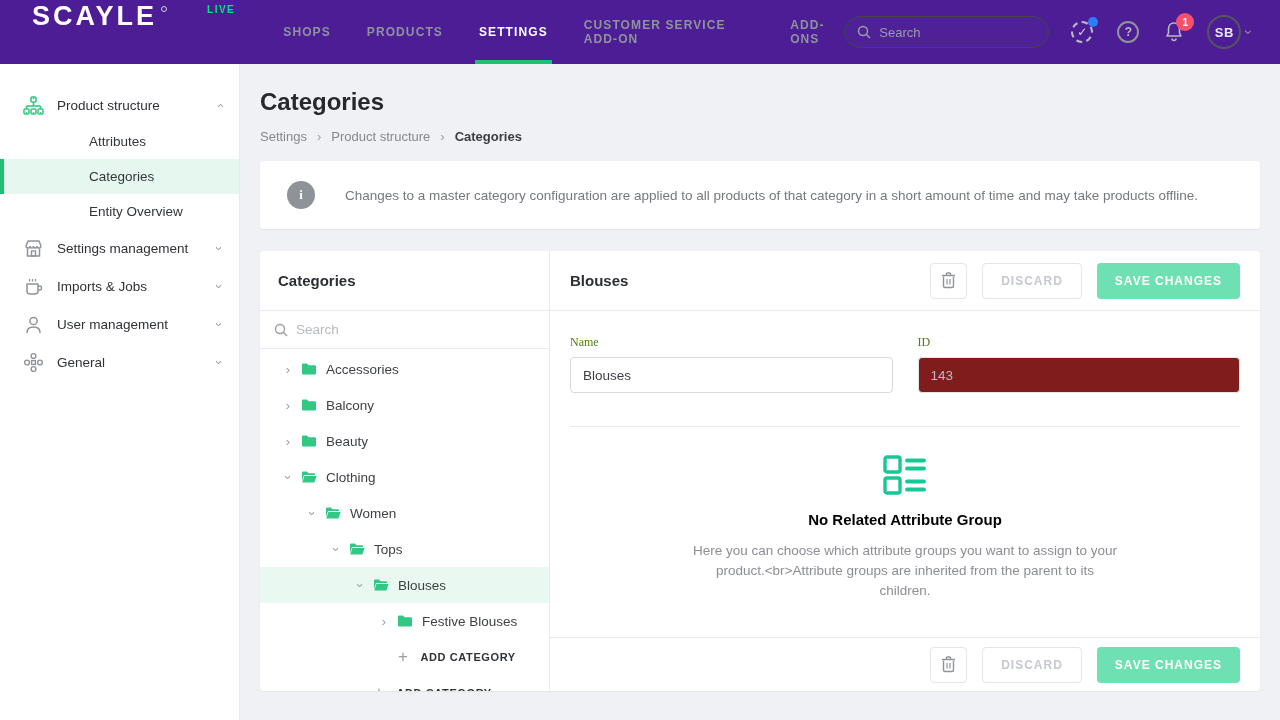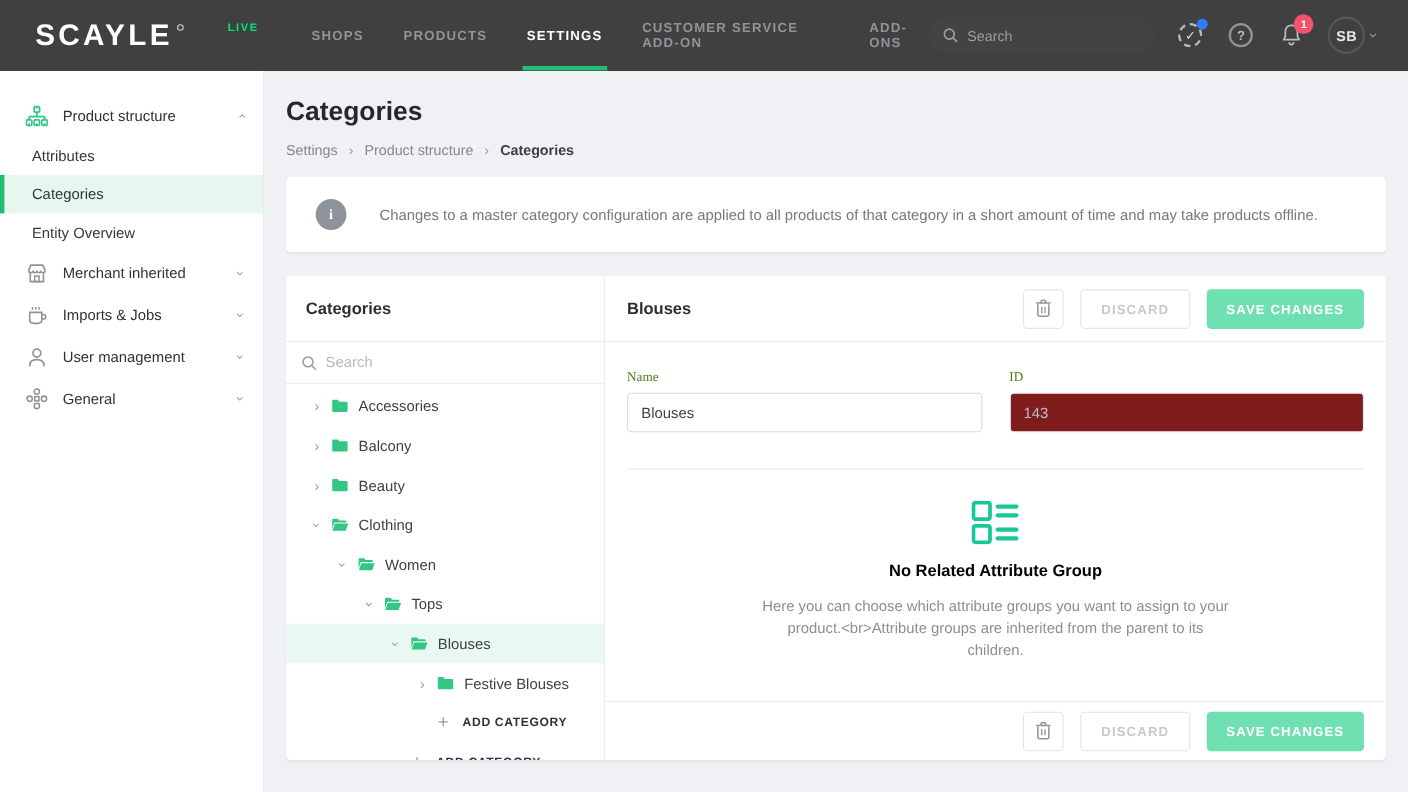--- a/index.html
+++ b/index.html
@@ -1,20 +1,20 @@
 <!DOCTYPE html>
 <html><head>
 <meta charset="utf-8">
 <style>
   * { margin:0; padding:0; box-sizing:border-box; }
   html,body { width:1280px; height:720px; overflow:hidden; }
   body { font-family:"Liberation Sans","DejaVu Sans",sans-serif; background:#eff1f4; color:#2e3136; }
 
   
-  .navbar { position:fixed; top:0; left:0; width:1280px; height:64px; background:#404040; display:flex; align-items:center; z-index:50; }
+  .navbar { position:fixed; top:0; left:0; width:1280px; height:64px; background:#4c1d95; display:flex; z-index:50; }
   .logo-wrap { width:240px; display:flex; align-items:flex-start; padding-left:32px; }
   .logo-text { color:#fff; font-size:27px; font-weight:800; letter-spacing:3px; line-height:32px; }
   .logo-sup { display:flex; align-items:flex-start; margin-left:4px; margin-top:4px;gap:36px; }
   .logo-deg { width:6px; height:6px; border:1.5px solid #cfd2d6; border-radius:50%; display:inline-block; margin-right:4px; margin-top:2px; }
   .logo-live { color:#00e57e; font-size:10px; font-weight:800; letter-spacing:1.5px; }
   .nav-items { display:flex; align-items:center; gap:36px; margin-left:48px; height:64px; }
   .nav-item { position:relative; height:64px; display:flex; align-items:center; font-size:12px; font-weight:700; letter-spacing:1.1px; color:#8f939a; cursor:pointer; }
   .nav-item.active { color:#ffffff; }
   .nav-item.active::after { content:""; position:absolute; left:-4px; right:-4px; bottom:0; height:4px; background:#21bf73; }
   .nav-right { margin-left:auto; display:flex; align-items:center; padding-right:28px; gap:20px; }
@@ -32,21 +32,21 @@
   .chev { display:inline-block; color:#9a9da3; font-size:14px; line-height:1; }
   .chev.down { transform:rotate(90deg); }
   .chev.up { transform:rotate(-90deg); }
 
   
   .sidebar { position:fixed; top:64px; left:0; width:240px; height:656px; background:#ffffff; border-right:1px solid #e8eaed; padding-top:22px; }
   .side-section { display:flex; align-items:center; height:38px; padding:0 18px 0 22px; cursor:pointer; }
   .side-icon { width:22px; height:22px; display:flex; align-items:center; justify-content:center; flex:none; }
   .side-label { margin-left:13px; font-size:13.5px; font-weight:500; color:#2e3136; flex:1; }
   .side-chev { color:#9a9da3; font-size:13px; }
-  .side-sub { display:flex; align-items:center; height:35px; padding-left:25px; font-size:13.5px; font-weight:500; color:#33363b; cursor:pointer; border-left:4px solid transparent; }
+  .side-sub { display:flex; align-items:center; height:35px; padding-left:85px; font-size:13.5px; font-weight:500; color:#33363b; cursor:pointer; border-left:4px solid transparent; }
   .side-sub.active { background:#e6f7ef; border-left:4px solid #21bf73; }
 
   
   .main { position:absolute; top:64px; left:240px; width:1040px; height:656px; padding:24px 20px 0 20px; }
   .page-title { font-size:24px; font-weight:800; color:#25282c; }
   .breadcrumb { display:flex; align-items:center; gap:10px; margin-top:13px; font-size:13px; color:#85888e; }
   .breadcrumb .sep { color:#9a9da3; font-size:13px; }
   .breadcrumb .crumb { cursor:pointer; }
   .breadcrumb .crumb.current { color:#3a3d42; font-weight:700; cursor:default; }
 
@@ -168,21 +168,21 @@
 
   <div class="side-section">
     <span class="side-icon">
       <svg width="21" height="21" viewBox="0 0 21 21">
           <path d="M3 8 L5 3 L16 3 L18 8" fill="none" stroke="#8f939a" stroke-width="1.5" stroke-linejoin="round"></path>
           <path d="M3 8 Q3 10 5 10 Q7 10 7 8 Q7 10 9 10 Q10.5 10 10.5 8 Q10.5 10 12.5 10 Q14 10 14 8 Q14 10 16 10 Q18 10 18 8" fill="none" stroke="#8f939a" stroke-width="1.4"></path>
           <path d="M4.5 10.5 L4.5 18 L16.5 18 L16.5 10.5" fill="none" stroke="#8f939a" stroke-width="1.5"></path>
           <rect x="8.5" y="13" width="4" height="5" fill="none" stroke="#8f939a" stroke-width="1.4"></rect>
         </svg>
     </span>
-    <span class="side-label">Merchant inherited</span>
+    <span class="side-label">Settings management</span>
     <span class="side-chev chev down">›</span>
   </div>
   <div class="side-section">
     <span class="side-icon">
       <svg width="21" height="21" viewBox="0 0 21 21">
           <path d="M4 8 L15 8 L15 15 Q15 18 11.5 18 L7.5 18 Q4 18 4 15 Z" fill="none" stroke="#8f939a" stroke-width="1.5" stroke-linejoin="round"></path>
           <path d="M15 10 L17 10 Q18.5 10 18.5 12 Q18.5 14 17 14 L15 14" fill="none" stroke="#8f939a" stroke-width="1.4"></path>
           <line x1="6.5" y1="3" x2="6.5" y2="5.5" stroke="#8f939a" stroke-width="1.3"></line>
           <line x1="9.5" y1="3" x2="9.5" y2="5.5" stroke="#8f939a" stroke-width="1.3"></line>
           <line x1="12.5" y1="3" x2="12.5" y2="5.5" stroke="#8f939a" stroke-width="1.3"></line>

